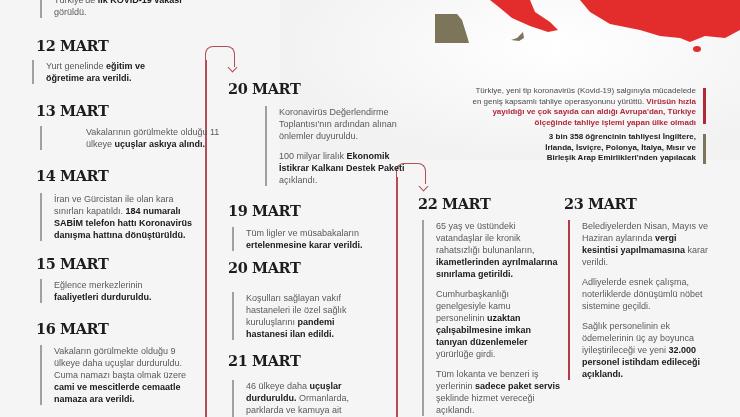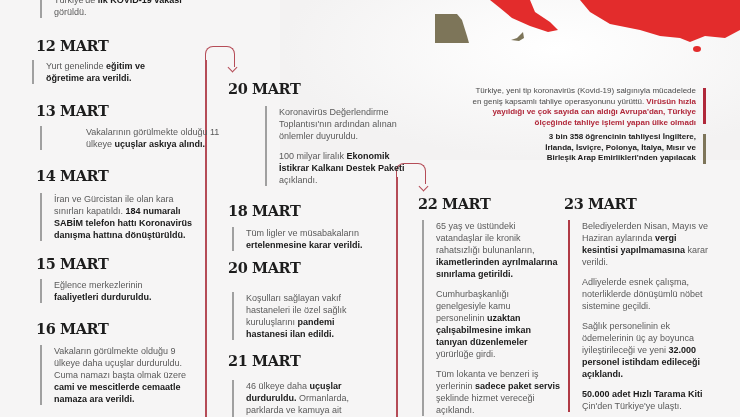--- a/index.html
+++ b/index.html
@@ -110,21 +110,21 @@
 <div class="entry" style="left:40px;top:345px;width:140px;">
   <p><span>Vakaların görülmekte olduğu 9 ülkeye daha uçuşlar durduruldu. Cuma namazı başta olmak üzere </span><b>cami ve mescitlerde cemaatle namaza ara verildi.</b></p>
 </div>
 
 <div class="date" style="left:228px;top:80px;">20 MART</div>
 <div class="entry" style="left:237px;top:106px;width:130px;margin-left:28px;">
   <p><span>Koronavirüs Değerlendirme Toplantısı'nın ardından alınan önlemler duyuruldu.</span></p>
   <p><span>100 milyar liralık </span><b>Ekonomik İstikrar Kalkanı Destek Paketi</b><span> açıklandı.</span></p>
 </div>
 
-<div class="date" style="left:228px;top:202px;">18 MART</div>
+<div class="date" style="left:228px;top:202px;">19 MART</div>
 <div class="entry" style="left:232px;top:227px;width:140px;">
   <p><span>Tüm ligler ve müsabakaların </span><b>ertelenmesine karar verildi.</b></p>
 </div>
 
 <div class="date" style="left:228px;top:259px;">20 MART</div>
 <div class="entry" style="left:232px;top:292px;width:125px;">
   <p><span>Koşulları sağlayan vakıf hastaneleri ile özel sağlık kuruluşlarını </span><b>pandemi hastanesi ilan edildi.</b></p>
 </div>
 
 <div class="date" style="left:228px;top:352px;text-align:center;">21 MART</div>
@@ -137,14 +137,13 @@
   <p><span>65 yaş ve üstündeki vatandaşlar ile kronik rahatsızlığı bulunanların, </span><b>ikametlerinden ayrılmalarına sınırlama getirildi.</b></p>
   <p><span>Cumhurbaşkanlığı genelgesiyle kamu personelinin </span><b>uzaktan çalışabilmesine imkan tanıyan düzenlemeler</b><span> yürürlüğe girdi.</span></p>
   <p><span>Tüm lokanta ve benzeri iş yerlerinin </span><b>sadece paket servis</b><span> şeklinde hizmet vereceği açıklandı.</span></p>
 </div>
 
 <div class="date" style="left:564px;top:195px;">23 MART</div>
 <div class="entry red" style="left:568px;top:220px;width:130px;">
   <p><span>Belediyelerden Nisan, Mayıs ve Haziran aylarında </span><b>vergi kesintisi yapılmamasına</b><span> karar verildi.</span></p>
   <p><span>Adliyelerde esnek çalışma, noterliklerde dönüşümlü nöbet sistemine geçildi.</span></p>
   <p><span>Sağlık personelinin ek ödemelerinin üç ay boyunca iyileştirileceği ve yeni </span><b>32.000 personel istihdam edileceği açıklandı.</b></p>
-  <p><b>50.000 adet Hızlı Tarama Kiti</b><span> Çin'den Türkiye'ye ulaştı.</span></p>
 </div>
 
 </body></html>

